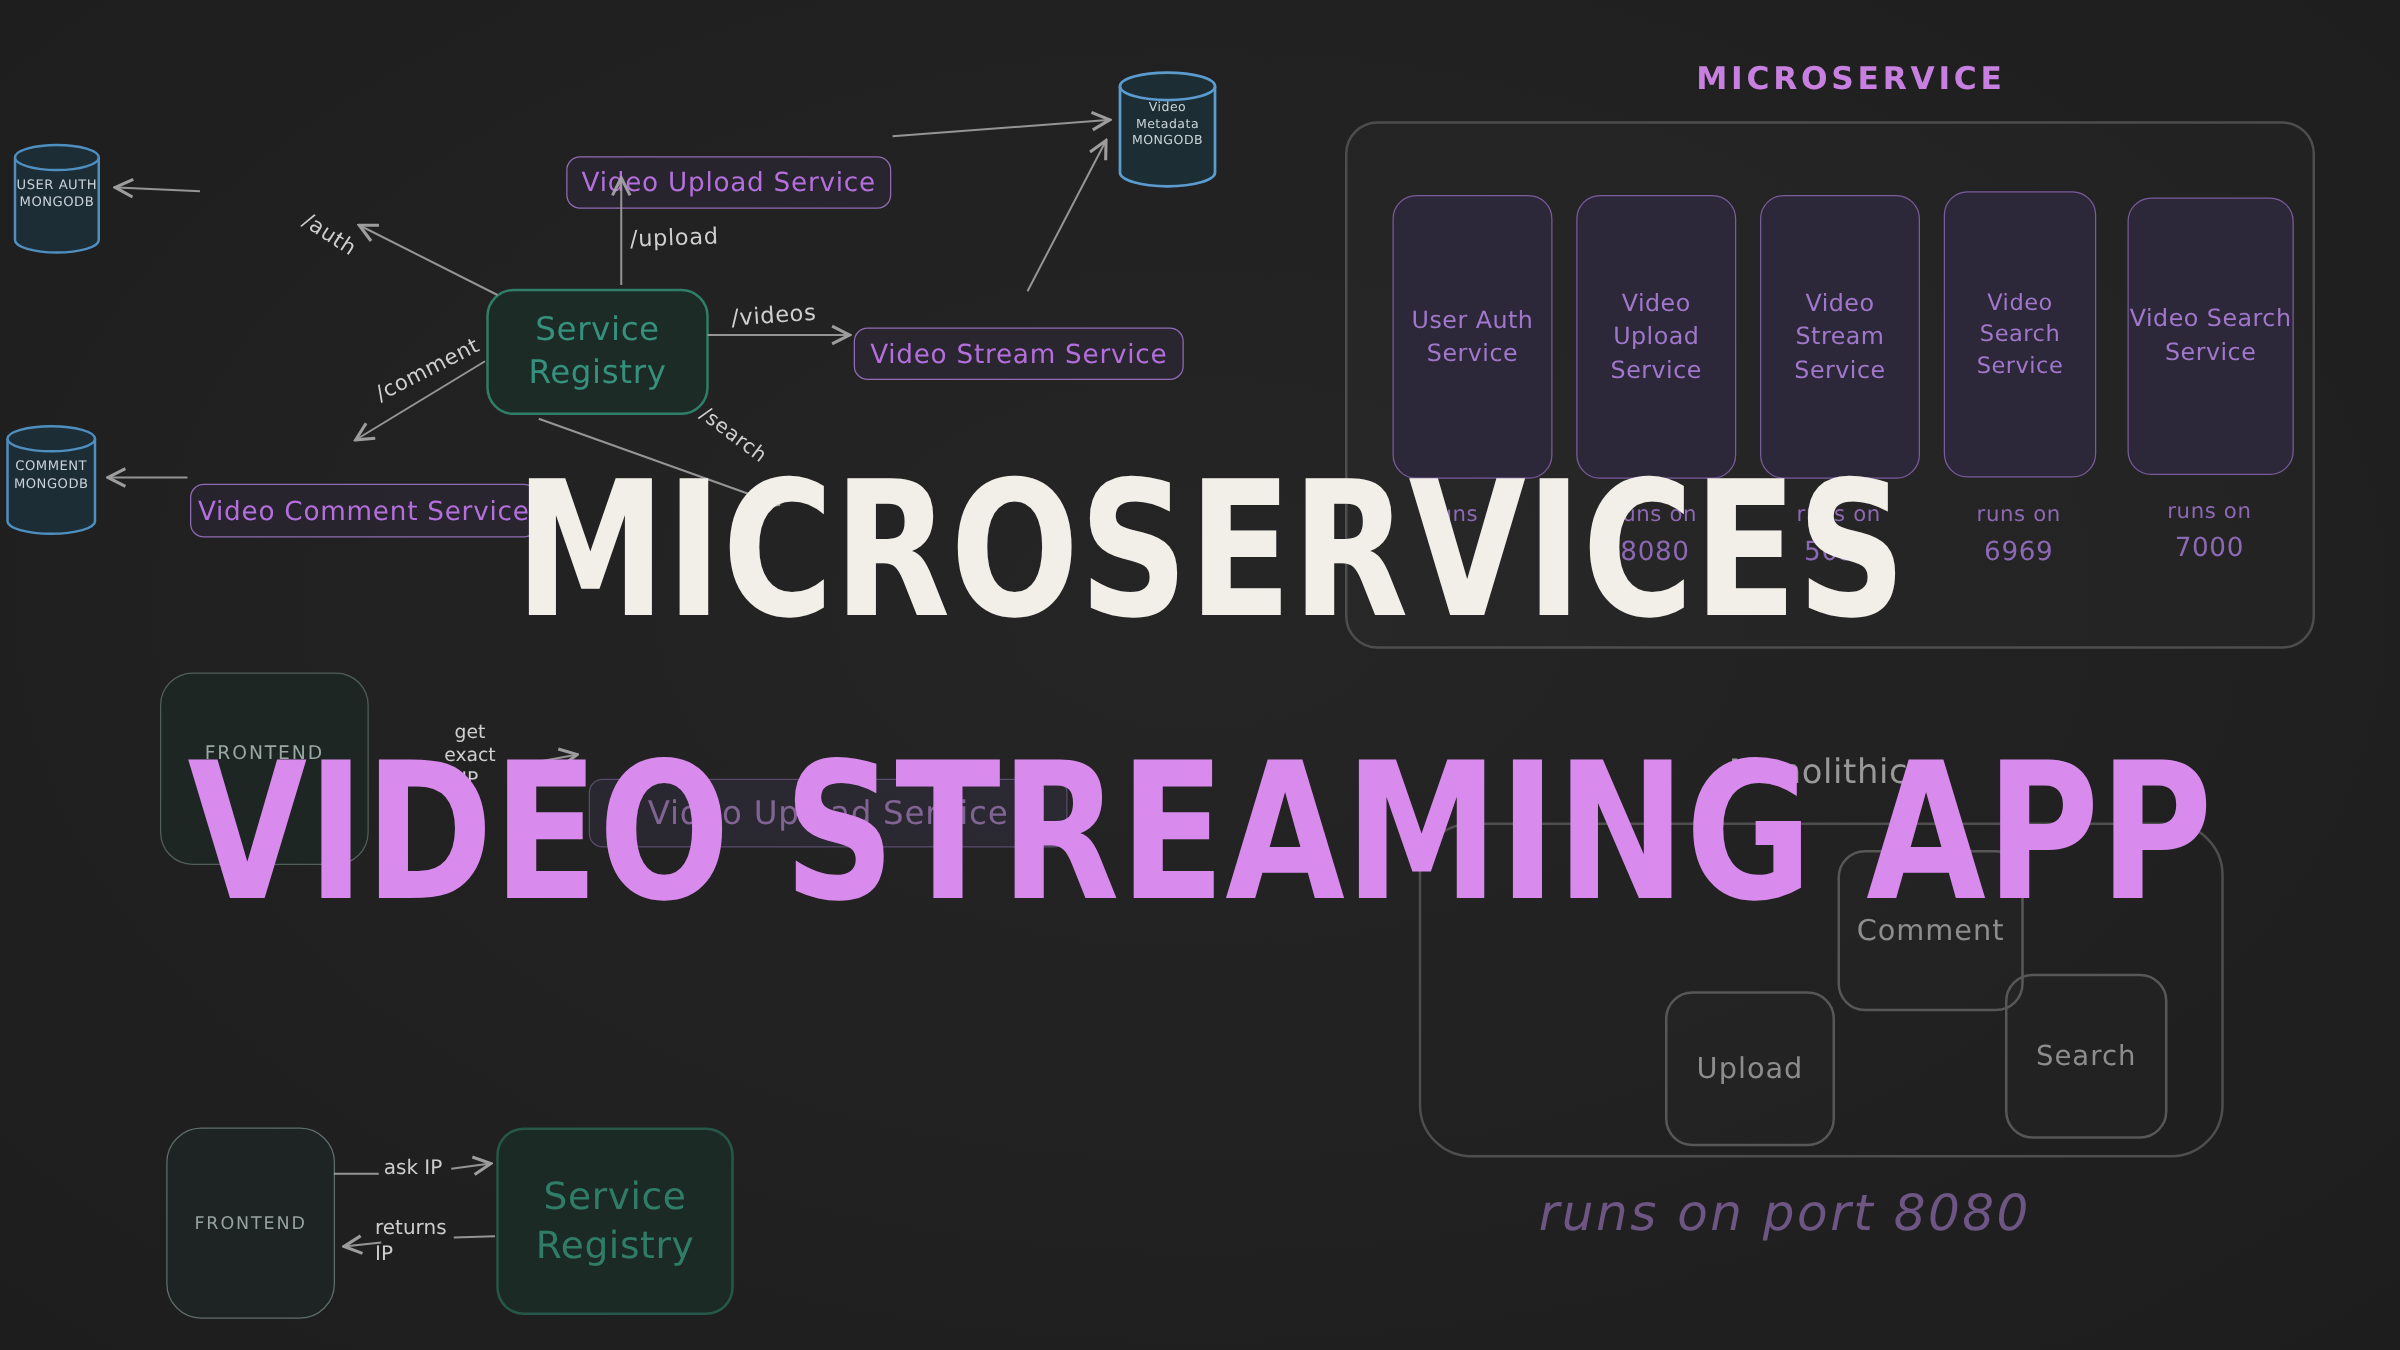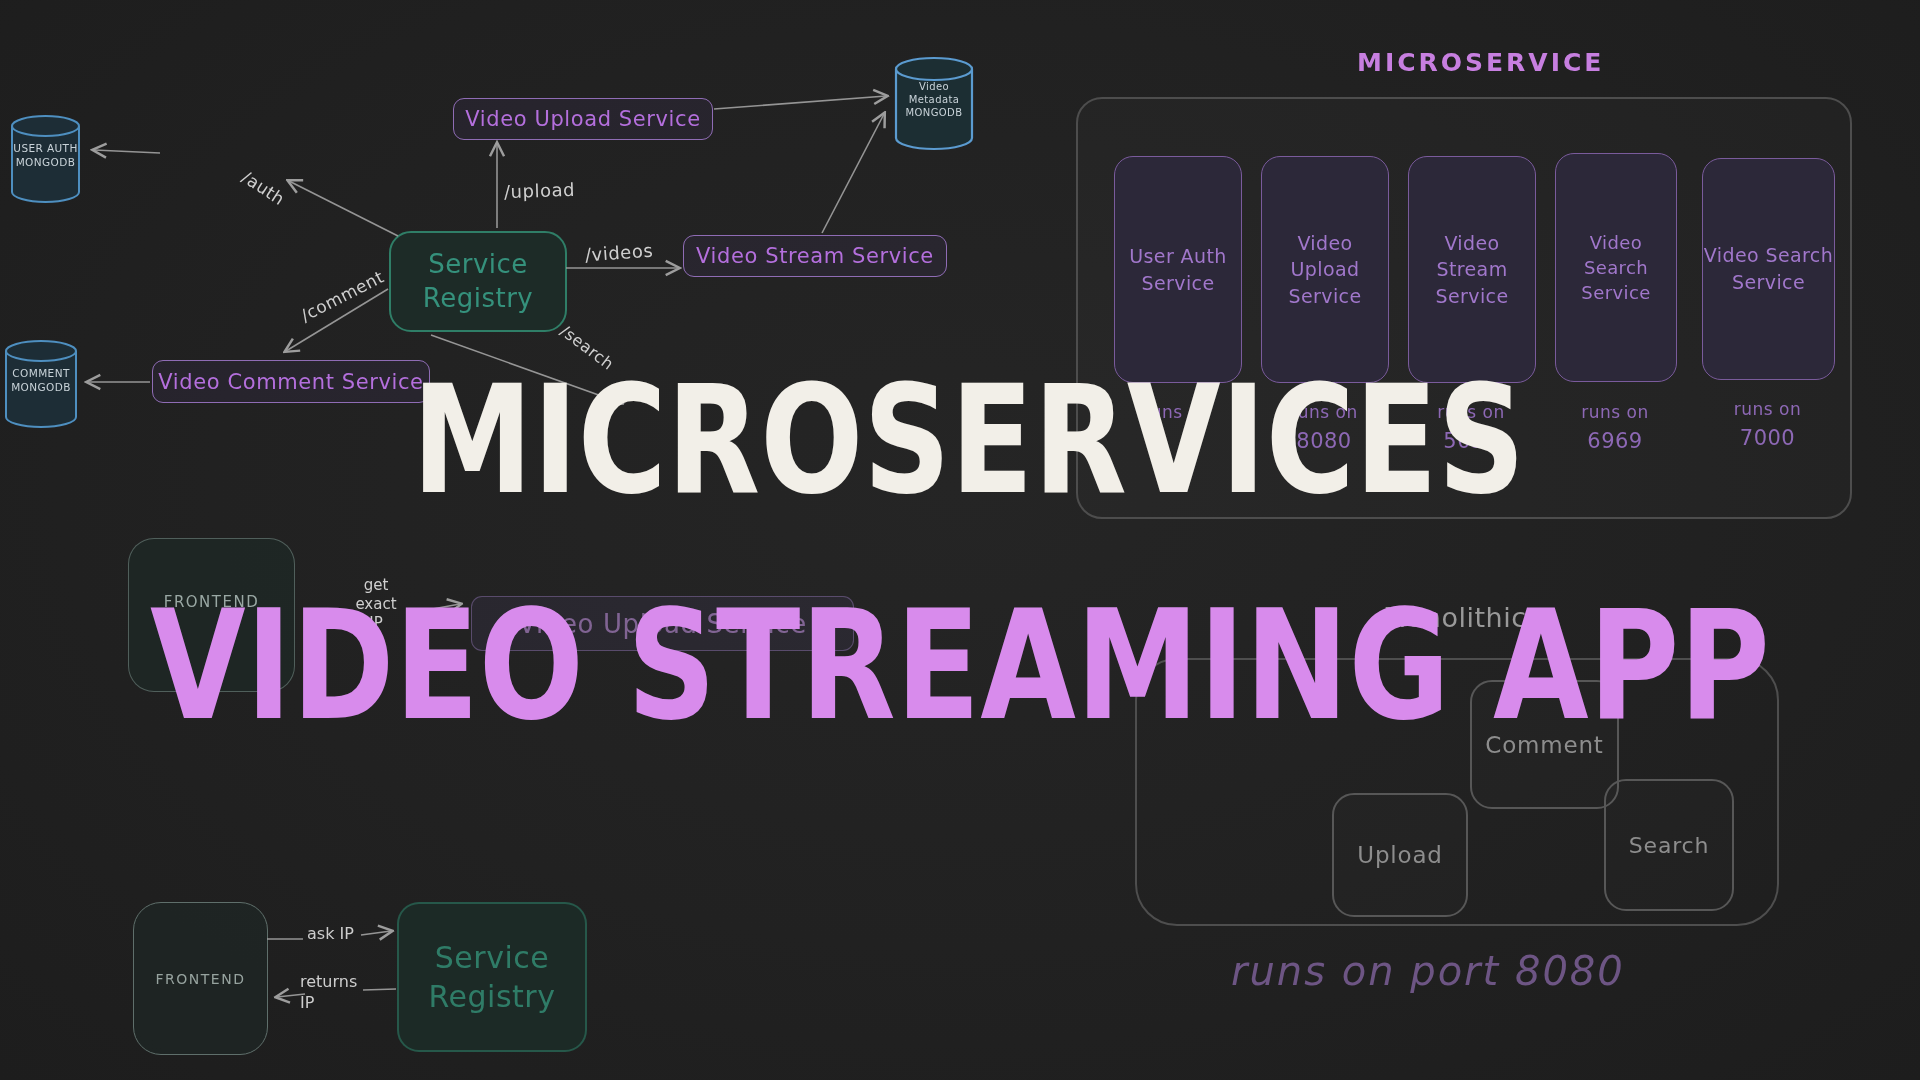--- a/index.html
+++ b/index.html
@@ -7,21 +7,21 @@
     position:relative;width:1920px;height:1080px;overflow:hidden;
     background:radial-gradient(ellipse at 50% 45%, #252525 0%, #212121 55%, #1d1d1d 100%);
     font-family:"DejaVu Sans", sans-serif;
   }
   .abs{position:absolute;}
   
   .svc{
     position:absolute;border:1.6px solid #8f6cb5;border-radius:11px;
     background:rgba(64,50,95,.20);color:#b46fdd;
     display:flex;align-items:center;justify-content:center;
-    font-size:21px;letter-spacing:.6px;white-space:nowrap;z-index:2;
+    font-size:21px;letter-spacing:.6px;white-space:nowrap;z-index:2;margin-top:27px;
   }
   
   .pbox{
     position:absolute;border:1.4px solid #7a5b9c;border-radius:19px;
     background:#2c2839;color:#a177cb;display:flex;flex-direction:column;
     align-items:center;justify-content:center;font-size:19px;line-height:1.4;
     text-align:center;z-index:2;letter-spacing:.4px;
   }
   .runs{
     position:absolute;color:#8d68b5;font-size:17px;line-height:1.55;

